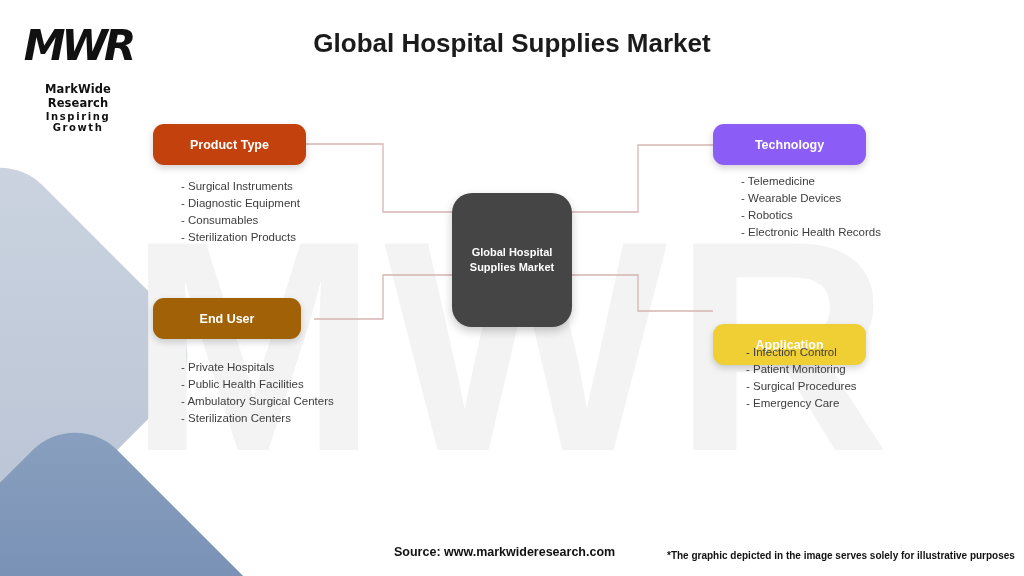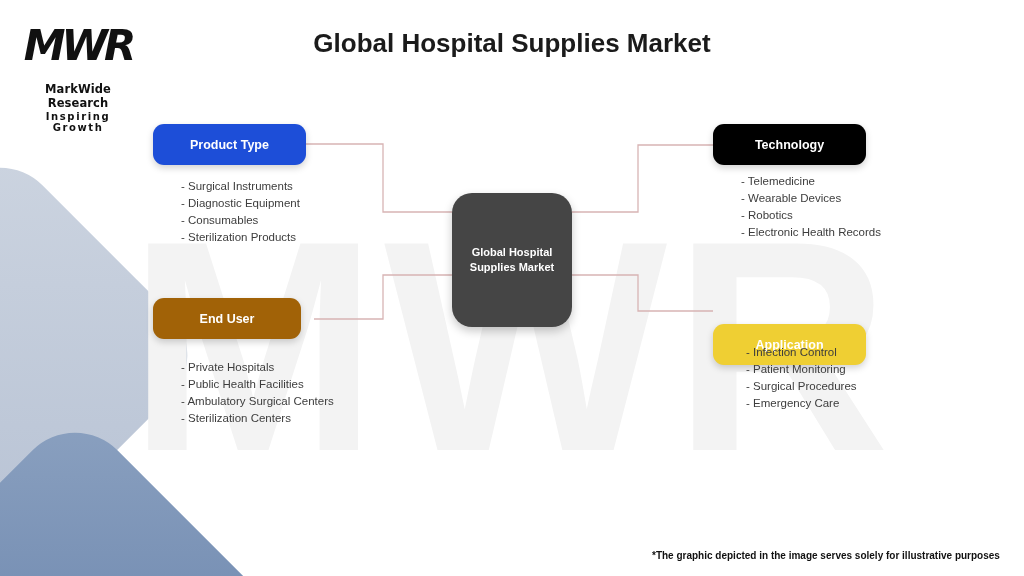--- a/index.html
+++ b/index.html
@@ -104,23 +104,23 @@
     z-index: 4;
     border-radius: 11px;
     display: flex;
     align-items: center;
     justify-content: center;
     color: #ffffff;
     font-size: 12.5px;
     font-weight: 700;
     box-shadow: 0 3px 7px rgba(0,0,0,0.18);
   }
-  .node-product  { left: 153px; top: 124px; width: 153px; height: 41px; background: #1d4ed8; }
+  .node-product  { left: 153px; top: 124px; width: 153px; height: 41px; background: #c2410c; }
   .node-enduser  { left: 153px; top: 298px; width: 148px; height: 41px; background: #a16207; }
-  .node-tech     { left: 713px; top: 124px; width: 153px; height: 41px; background: #000000; }
+  .node-tech     { left: 713px; top: 124px; width: 153px; height: 41px; background: #8b5cf6; }
   .node-app      { left: 713px; top: 290px; width: 153px; height: 41px; background: #efcf33; margin-top: 34px; }
 
   .node-center {
     position: absolute;
     left: 452px; top: 193px;
     width: 120px; height: 134px;
     border-radius: 20px;
     background: #454545;
     z-index: 4;
     display: flex;
@@ -153,21 +153,21 @@
   .footer-source {
     position: absolute;
     left: 394px; top: 545px;
     z-index: 5;
     font-size: 12.5px;
     font-weight: 700;
     color: #111111;
   }
   .footer-note {
     position: absolute;
-    left: 652px; top: 550px;
+    left: 667px; top: 550px;
     z-index: 5;
     font-size: 10px;
     font-weight: 700;
     color: #111111;
     white-space: nowrap;
   }
 </style>
 </head>
 <body>
 
@@ -239,15 +239,16 @@
   <div class="node node-app">
     <span>Application</span>
   </div>
   <div class="bullets b-app">
     <div>- Infection Control</div>
     <div>- Patient Monitoring</div>
     <div>- Surgical Procedures</div>
     <div>- Emergency Care</div>
   </div>
 
+  <div class="footer-source">Source: www.markwideresearch.com</div>
   <div class="footer-note">*The graphic depicted in the image serves solely for illustrative purposes</div>
 
 </div>
 
 </body></html>

